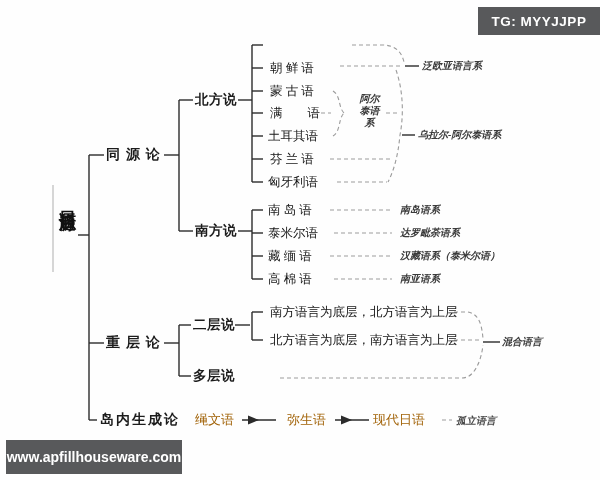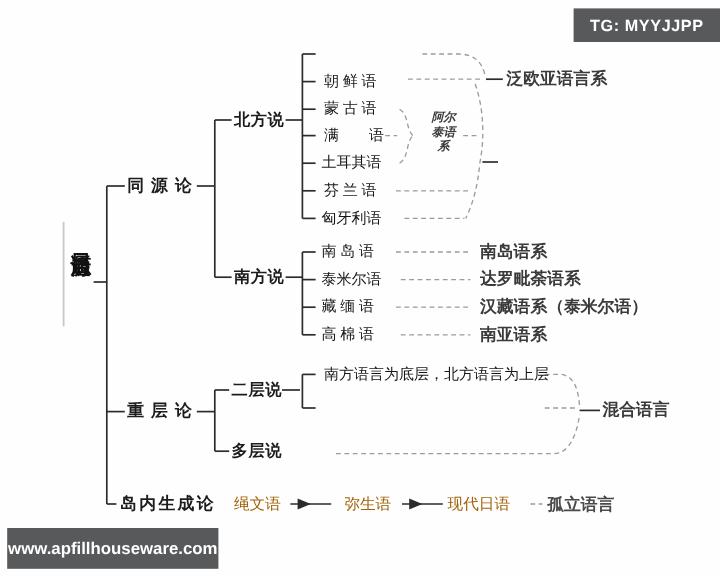--- a/index.html
+++ b/index.html
@@ -6,21 +6,21 @@
   #canvas{
     position:relative;width:600px;height:480px;background:#fefefe;
     overflow:hidden;font-family:"Liberation Sans",sans-serif;
   }
   #lines{position:absolute;left:0;top:0;}
   .lbl{position:absolute;transform:translateY(-50%);white-space:nowrap;color:#1c1c1c;}
   .bold{font-family:"Liberation Sans",sans-serif;font-weight:700;font-size:14px;letter-spacing:1px;}
   .sub{font-family:"Liberation Sans",sans-serif;font-weight:700;font-size:13.5px;letter-spacing:.5px;}
   .serif{font-family:"Liberation Serif",serif;font-size:12.5px;color:#151515;}
   .stage{font-family:"Liberation Serif",serif;font-size:13px;color:#a16207;}
-  .fam{font-family:"Liberation Serif",serif;font-weight:700;font-size:14px;color:#3a3a3a;}
+  .fam{font-family:"Liberation Serif",serif;font-style:italic;font-weight:700;font-size:10px;color:#3a3a3a;}
   .root{
     position:absolute;left:56px;top:197px;writing-mode:vertical-rl;text-orientation:upright;
     font-family:"Liberation Sans",sans-serif;font-weight:700;font-size:17px;
     letter-spacing:1px;color:#111;transform:none;
   }
   .altaic{
     position:absolute;left:356px;top:93px;width:27px;text-align:center;
     font-family:"Liberation Serif",serif;font-style:italic;font-weight:700;
     font-size:10px;line-height:12px;color:#3a3a3a;
   }
@@ -121,34 +121,36 @@
 
   <div class="lbl serif" style="left:270px;top:68px">朝 鲜 语</div>
   <div class="lbl serif" style="left:270px;top:91px">蒙 古 语</div>
   <div class="lbl serif" style="left:270px;top:113px">满　　语</div>
   <div class="lbl serif" style="left:268px;top:136px">土耳其语</div>
   <div class="lbl serif" style="left:270px;top:159px">芬 兰 语</div>
   <div class="lbl serif" style="left:268px;top:182px">匈牙利语</div>
 
   <div class="lbl fam" style="left:422px;top:66px">泛欧亚语言系</div>
   <div class="altaic">阿尔泰语系</div>
+  <div class="lbl fam" style="left:418px;top:135px">乌拉尔-阿尔泰语系</div>
 
   <div class="lbl serif" style="left:268px;top:210px">南 岛 语</div>
   <div class="lbl serif" style="left:268px;top:233px">泰米尔语</div>
   <div class="lbl serif" style="left:268px;top:256px">藏 缅 语</div>
   <div class="lbl serif" style="left:268px;top:279px">高 棉 语</div>
 
   <div class="lbl fam" style="left:400px;top:210px">南岛语系</div>
   <div class="lbl fam" style="left:400px;top:233px">达罗毗荼语系</div>
   <div class="lbl fam" style="left:400px;top:256px">汉藏语系（泰米尔语）</div>
   <div class="lbl fam" style="left:400px;top:279px">南亚语系</div>
 
   <div class="lbl sub" style="left:193px;top:325px">二层说</div>
   <div class="lbl sub" style="left:193px;top:376px">多层说</div>
   <div class="lbl serif" style="left:270px;top:312px">南方语言为底层，北方语言为上层</div>
+  <div class="lbl serif" style="left:270px;top:340px">北方语言为底层，南方语言为上层</div>
   <div class="lbl fam" style="left:502px;top:342px">混合语言</div>
 
   <div class="lbl stage" style="left:195px;top:420px">绳文语</div>
   <div class="lbl stage" style="left:287px;top:420px">弥生语</div>
   <div class="lbl stage" style="left:373px;top:420px">现代日语</div>
   <div class="lbl fam isolated">孤立语言</div>
 
   <div class="badge tg">TG: MYYJJPP</div>
   <div class="badge site">www.apfillhouseware.com</div>
 

